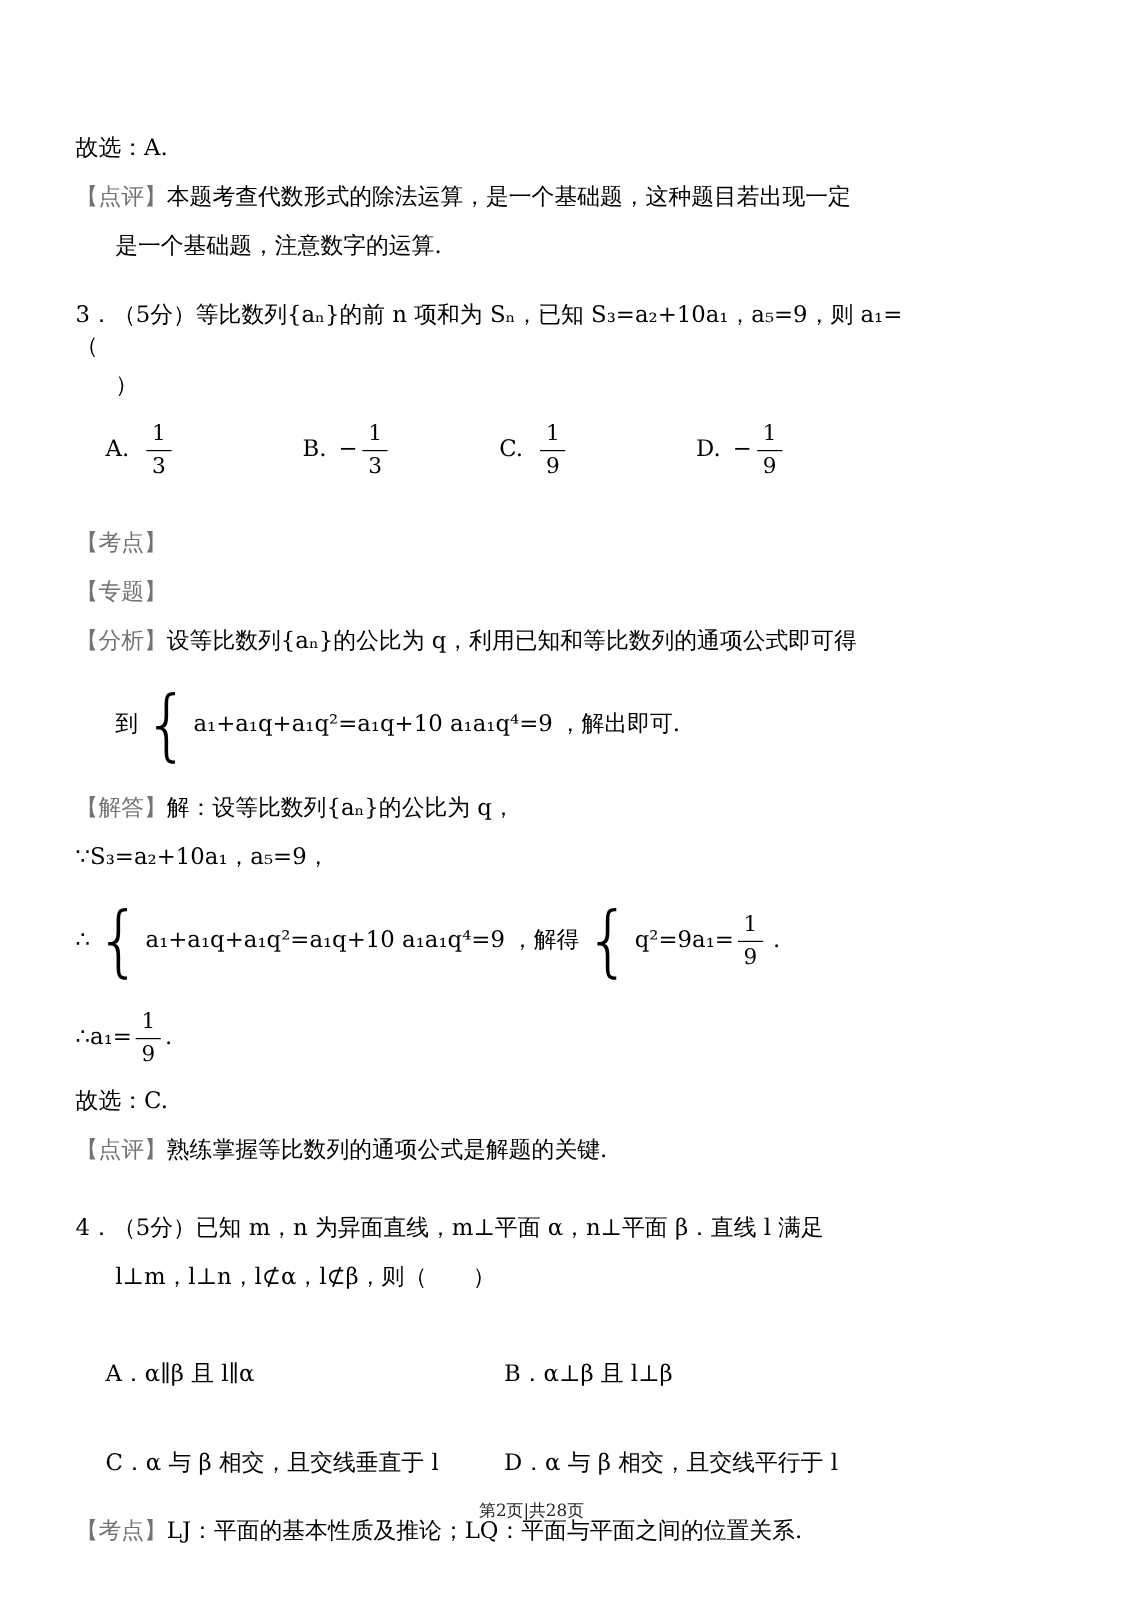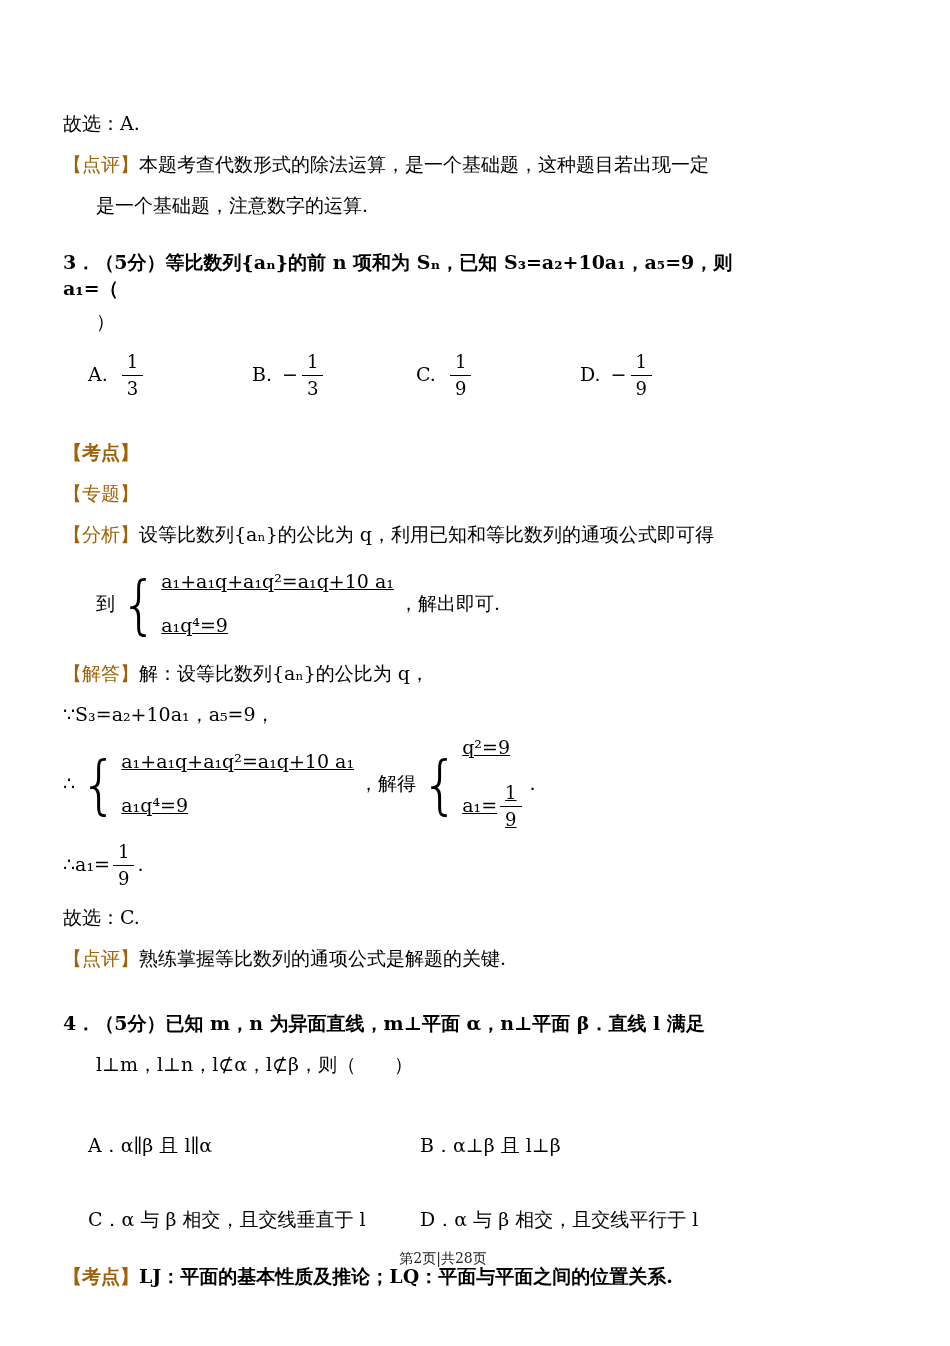--- a/index.html
+++ b/index.html
@@ -23,22 +23,22 @@
   .line {
     display: flex;
     align-items: center;
     flex-wrap: wrap;
     min-height: 41px;
     font-size: 19px;
     line-height: 1.35;
   }
   .indent1 { padding-left: 33px; }
   .indent2 { padding-left: 25px; }
-  .gap-md { margin-top: 24px; font-weight: bold; }
-  .tag { color: #a16207; }
+  .gap-md { margin-top: 24px; }
+  .tag { color: #737373; }
   
   .frac {
     display: inline-flex;
     flex-direction: column;
     align-items: center;
     margin: 0 3px;
     line-height: 1;
   }
   .frac .num {
     display: block;
@@ -56,21 +56,21 @@
   
   .system { display: inline-flex; align-items: center; margin: 0 5px; }
   .brace {
     font-family: "DejaVu Sans", sans-serif;
     font-size: 60px;
     font-weight: 300;
     line-height: 1;
     transform: scaleY(1.08);
     margin-right: 3px;
   }
-  .eqs { display: inline-flex; flex-direction: column; gap: 22px; text-decoration: underline; }
+  .eqs { display: inline-flex; flex-direction: row; gap: 0; }
   .eq { display: inline-flex; align-items: center; line-height: 1.15; white-space: nowrap; }
   .math { min-height: 98px; }
   .math-sm { min-height: 64px; }
   
   .opts { min-height: 66px; }
   .option { display: inline-flex; align-items: center; width: 164px; }
   .opt-label { margin-right: 10px; }
   .sign { margin-right: 1px; }
   .q4row .q4opt { display: inline-block; margin-top: 48px; }
   .q4row .q4opt:first-child { width: 332px; }

